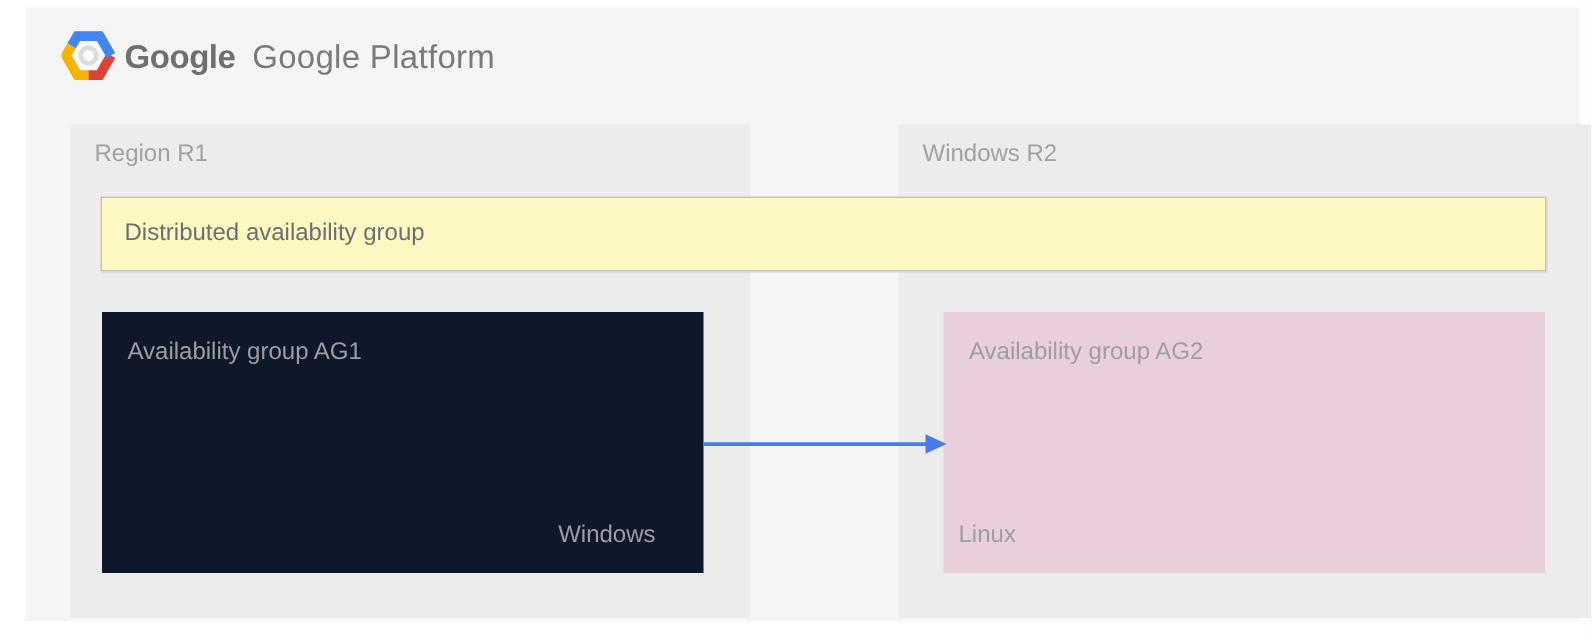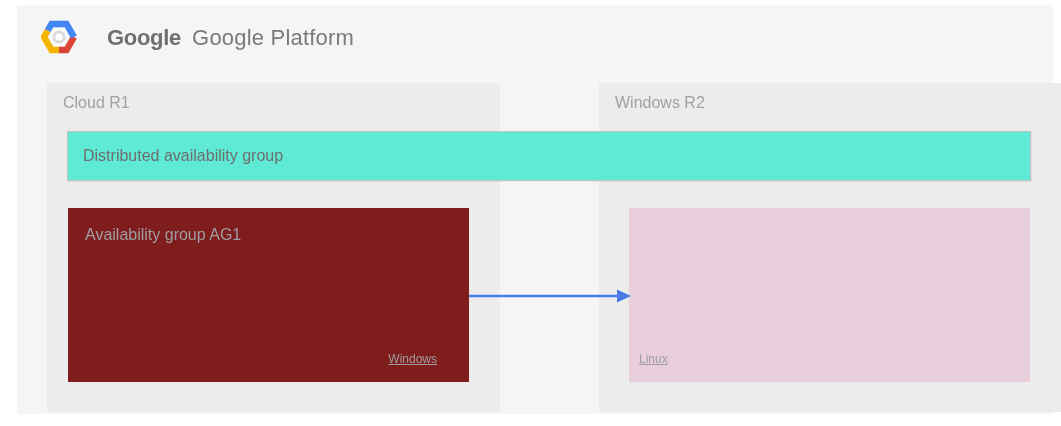--- a/index.html
+++ b/index.html
@@ -5,43 +5,43 @@
   html,body { margin:0; padding:0; background:#ffffff; }
   .canvas {
     position:relative; width:1061px; height:426px; background:#ffffff;
     font-family:"Liberation Sans", sans-serif; overflow:hidden;
   }
   .panel { position:absolute; left:17px; top:5px; width:1036px; height:409px; }
 
   
   .logo { position:absolute; left:24px; top:14px; }
   .brand { position:absolute; left:66px; top:20px; font-size:22px; white-space:nowrap; }
-  .brand-primary { font-weight:bold; color:#6f6f6f; letter-spacing:-0.3px;margin-left:24px; }
+  .brand-primary { font-weight:bold; color:#6f6f6f; letter-spacing:-0.3px; }
   .brand-secondary { font-weight:normal; color:#7a7a7a; margin-left:5px; letter-spacing:0.2px; }
 
   
   .region { position:absolute; top:78px; height:329px; }
   .region-r1 { left:30px; width:453px; }
   .region-r2 { left:582px; width:463px; }
   .region-label { position:absolute; left:16px; top:11px; font-size:16px; color:#a1a1a1; }
 
   
   .dag {
     position:absolute; left:50px; top:126px; width:962px; height:48px;
-    background:#5eead4; border:1px solid #c3c3c3;
+    background:#fef9c3; border:1px solid #c3c3c3;
     box-shadow:1px 1px 0 rgba(0,0,0,0.06);
   }
   .dag-label { position:absolute; left:15px; top:0; line-height:48px; font-size:16px; color:#6e6e6e; }
 
   
   .ag { position:absolute; top:203px; width:401px; height:174px; }
   .ag1 { left:51px; }
   .ag2 { left:612px; }
   .ag-label { position:absolute; left:17px; top:18px; font-size:16px; color:#9e9ea2; }
-  .os-label { position:absolute; bottom:16px; font-size:12px; color:#9e9ea2;text-decoration:underline; }
+  .os-label { position:absolute; bottom:16px; font-size:16px; color:#9e9ea2; }
   .os-windows { right:32px; }
   .os-linux { left:10px; }
 
   
   .arrow-svg { position:absolute; left:452px; top:281px; }
 </style>
 </head>
 <body>
 
 <div class="canvas">
@@ -53,33 +53,34 @@
       <path d="M6.75 11.5 L10.5 5 L25.5 5 L33 18" fill="none" stroke-width="6.5" stroke="#4285f4"></path>
       <circle cx="18" cy="18" r="8.5" fill="#ffffff"></circle>
       <circle cx="18" cy="18" r="5.2" fill="none" stroke-width="3.2" stroke="#dcdcdc"></circle>
     </svg>
     <div class="brand">
       <span class="brand-primary">Google</span>
       <span class="brand-secondary">Google Platform</span>
     </div>
 
     <div class="region region-r1" style="background-color: rgb(236, 236, 236);">
-      <div class="region-label">Cloud R1</div>
+      <div class="region-label">Region R1</div>
     </div>
 
     <div class="region region-r2" style="background-color: rgb(236, 236, 236);">
       <div class="region-label">Windows R2</div>
     </div>
 
-    <div class="ag ag1" style="background-color: #7f1d1d;">
+    <div class="ag ag1" style="background-color: #0f172a;">
       <div class="ag-label">Availability group AG1</div>
       <div class="os-label os-windows">Windows</div>
     </div>
 
     <div class="ag ag2" style="background-color: rgb(233, 207, 219);">
+      <div class="ag-label">Availability group AG2</div>
       <div class="os-label os-linux">Linux</div>
     </div>
 
     <div class="dag">
       <div class="dag-label">Distributed availability group</div>
     </div>
 
     <svg class="arrow-svg" width="162" height="20" viewBox="0 0 162 20">
       <line x1="0" y1="10" x2="150" y2="10" stroke-width="2.5" stroke="#4a7ce8"></line>
       <polygon points="148,3.5 162,10 148,16.5" fill="#4a7ce8"></polygon>

